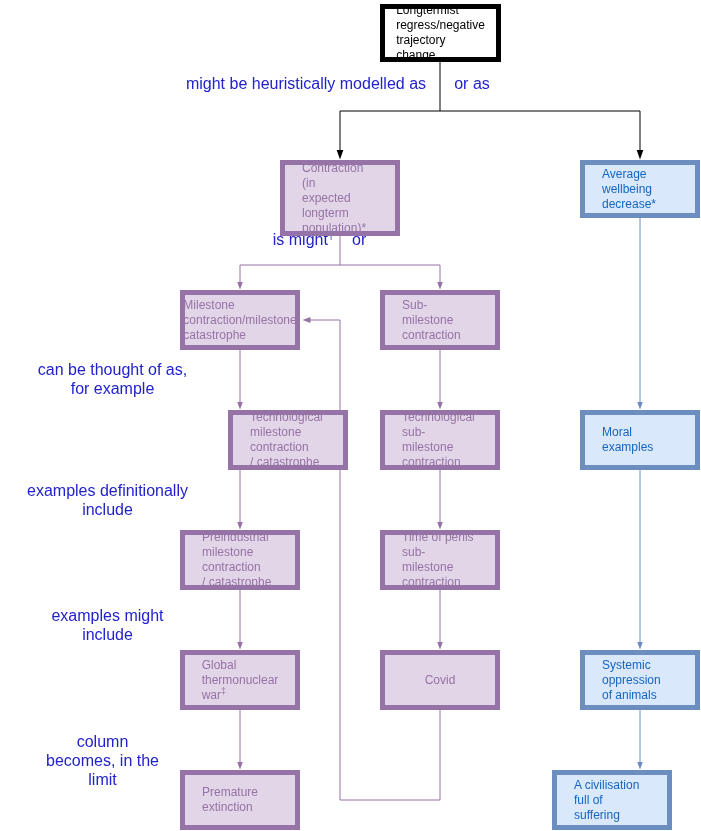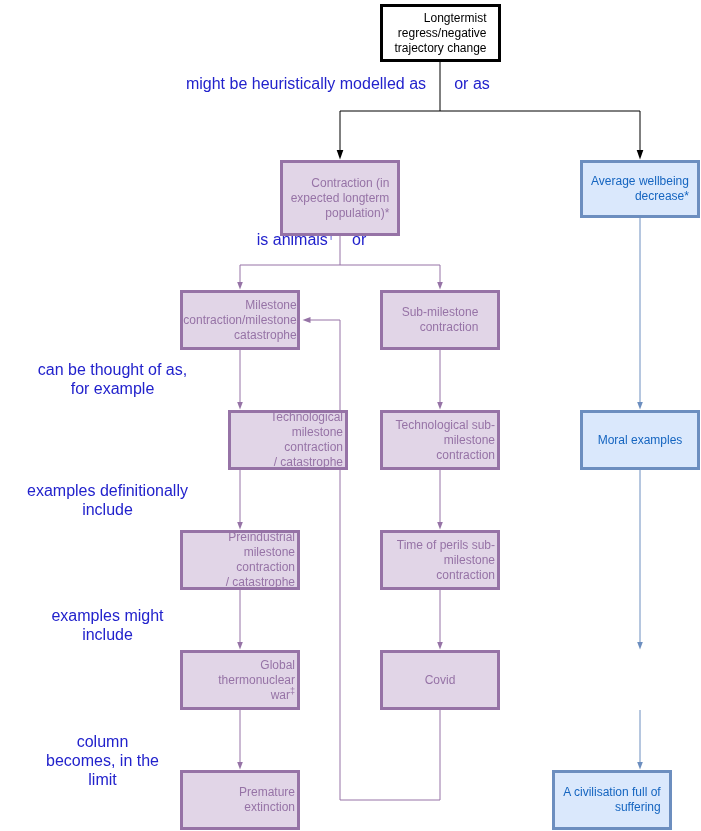--- a/index.html
+++ b/index.html
@@ -1,21 +1,21 @@
 <!DOCTYPE html>
 <html style="--purple-fill: #e1d5e7; --purple-stroke: #9673a6; --purple-text: #9673a6; --blue-fill: #dae8fc; --blue-stroke: #6c8ebf; --blue-text: #1565c0; --label-blue: #2222cc; --root-stroke: #000000;"><head>
 <meta charset="utf-8">
 <style>
   html,body{margin:0;padding:0;background:#ffffff;}
   #canvas{position:relative;width:701px;height:831px;background:#ffffff;overflow:hidden;
           font-family:"Liberation Sans","DejaVu Sans",sans-serif;}
   #wires{position:absolute;left:0;top:0;z-index:1;}
   .node{position:absolute;z-index:2;display:flex;align-items:center;justify-content:center;
-        box-sizing:border-box;border:3px solid #ef4444;background:#fff;text-align:right;
-        font-size:12px;line-height:1.25;padding:2px;}
+        box-sizing:border-box;border:5px solid #ef4444;background:#fff;text-align:left;
+        font-size:12px;line-height:1.25;padding:17px;}
   .node .inner{white-space:pre-line;}
   .node sup{font-size:9px;line-height:0;}
   .node.root{background:#ffffff;border-color:#000000;color:#000000;}
   .node.purple{background:var(--purple-fill,#e1d5e7);border-color:var(--purple-stroke,#9673a6);
                color:var(--purple-text,#9673a6);}
   .node.blue{background:var(--blue-fill,#dae8fc);border-color:var(--blue-stroke,#6c8ebf);
              color:var(--blue-text,#1565c0);}
   .biglabel{position:absolute;z-index:2;color:var(--label-blue,#2222cc);font-size:16px;
             line-height:1.2;white-space:pre-line;}
   .biglabel .inner{white-space:pre-line;}
@@ -59,21 +59,21 @@
 
     <path d="M440 710 V800 H340 V320 H310" fill="none" stroke="#9673a6" stroke-width="1" marker-end="url(#aP)"></path>
 
     <path d="M640 218 V402" fill="none" stroke="#6c8ebf" stroke-width="1" marker-end="url(#aL)"></path>
     <path d="M640 470 V642" fill="none" stroke="#6c8ebf" stroke-width="1" marker-end="url(#aL)"></path>
     <path d="M640 710 V762" fill="none" stroke="#6c8ebf" stroke-width="1" marker-end="url(#aL)"></path>
   </svg>
 
   <div class="biglabel ta-c" style="left:166px;top:74px;width:280px;">might be heuristically modelled as</div>
   <div class="biglabel ta-c" style="left:448px;top:74px;width:48px;">or as</div>
-  <div class="biglabel ta-r" style="left:230px;top:230px;width:104px;"><span class="inner">is animals</span><sup>†</sup></div>
+  <div class="biglabel ta-r" style="left:230px;top:230px;width:104px;"><span class="inner">is might</span><sup>†</sup></div>
   <div class="biglabel ta-l" style="left:352px;top:230px;width:36px;">or</div>
 
   <div class="biglabel ta-c" style="left:10px;top:360px;width:205px;">can be thought of as,
 for example</div>
   <div class="biglabel ta-c" style="left:5px;top:481px;width:205px;">examples definitionally
 include</div>
   <div class="biglabel ta-c" style="left:5px;top:606px;width:205px;">examples might
 include</div>
   <div class="biglabel ta-c" style="left:0px;top:712px;width:205px;margin-top:20px;">column
 becomes, in the
@@ -135,20 +135,24 @@
 
   <div class="node purple" style="left:180px;top:650px;width:120px;height:60px;">
     <div class="inner"><span>Global thermonuclear
 war</span><sup>‡</sup></div>
   </div>
 
   <div class="node purple" style="left:380px;top:650px;width:120px;height:60px;">
     <div class="inner">Covid</div>
   </div>
 
+  <div class="node blue" style="left:580px;top:650px;width:120px;height:60px;">
+    <div class="inner">Systemic oppression
+of animals</div>
+  </div>
 
   <div class="node purple" style="left:180px;top:770px;width:120px;height:60px;">
     <div class="inner">Premature extinction</div>
   </div>
 
   <div class="node blue" style="left:552px;top:770px;width:120px;height:60px;">
     <div class="inner">A civilisation full of
 suffering</div>
   </div>
 

